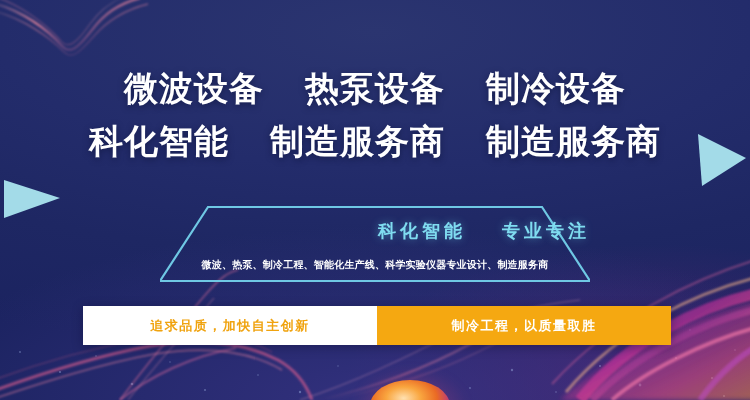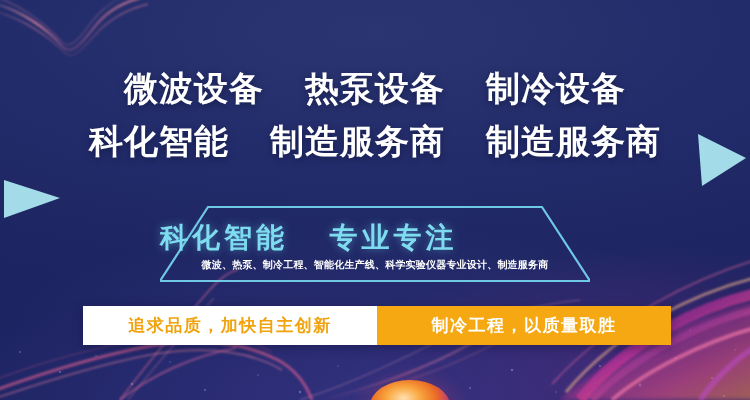--- a/index.html
+++ b/index.html
@@ -78,23 +78,23 @@
     top: 205px;
     width: 430px;
     height: 85px;
   }
   .panel svg { display: block; }
   .panel-cyan {
     position: absolute;
     left: 0;
     top: 14px;
     width: 430px;
-    text-align: left;
+    text-align: right;
     color: #7fdcf0;
-    font-size: 28px;
+    font-size: 18px;
     font-weight: 700;
     letter-spacing: 4px;
     white-space: nowrap;
     text-shadow: 0 0 8px rgba(110,220,245,.45);
   }
   .panel-cyan .gap { display:inline-block; width: 18px; }
   .panel-sub {
     position: absolute;
     left: 0;
     top: 53px;
@@ -115,21 +115,21 @@
     width: 588px;
     height: 39px;
     display: flex;
     box-shadow: 0 2px 10px rgba(8,10,40,.35);
   }
   .slogan {
     flex: 0 0 50%;
     display: flex;
     align-items: center;
     justify-content: center;
-    font-size: 17px;
+    font-size: 13px;
     font-weight: 700;
     letter-spacing: 1.5px;
     white-space: nowrap;
   }
   .slogan-left {
     background: #ffffff;
     color: #f0a30f;
   }
   .slogan-right {
     background: #f5a811;

